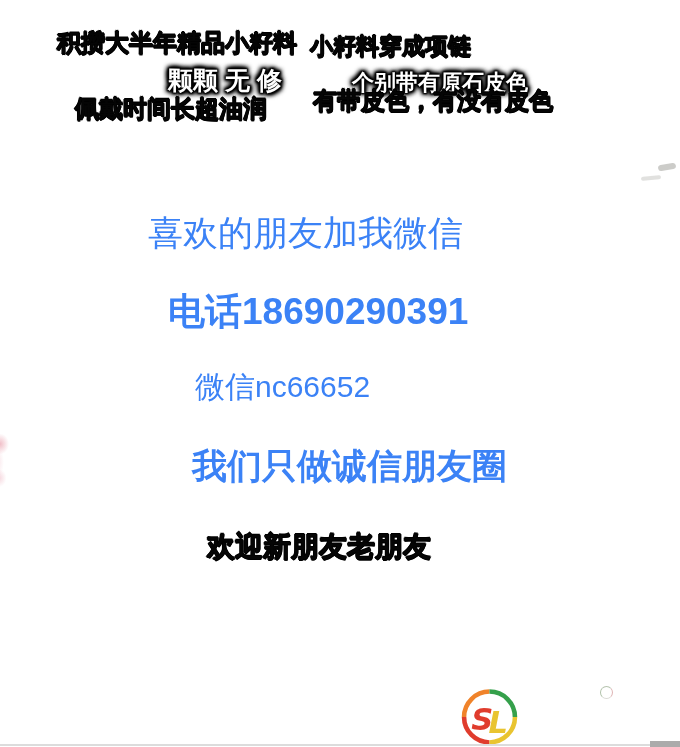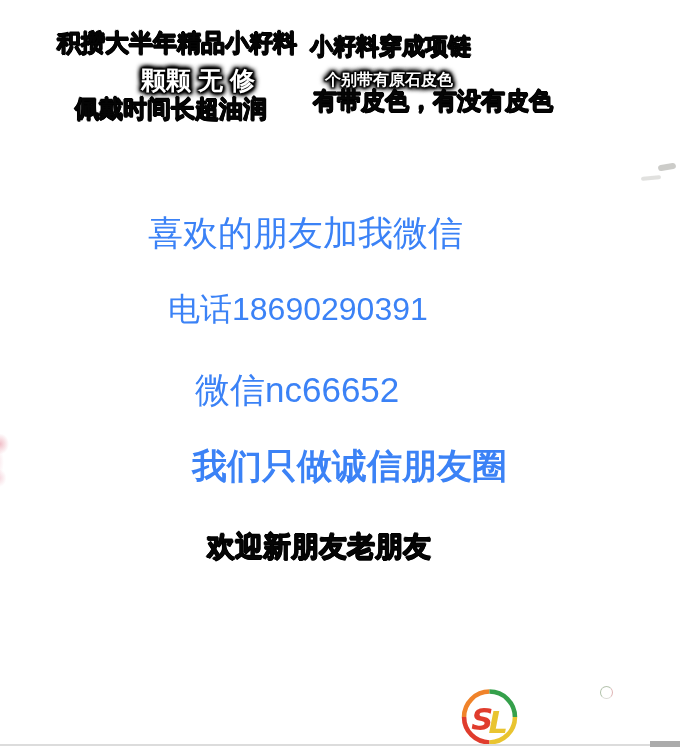--- a/index.html
+++ b/index.html
@@ -20,20 +20,21 @@
   }
   
   .inverse{
     font-weight:bold;
     color:#ffffff;
     text-shadow:
       0 0 2px #000,0 0 3px #000,0 0 5px #000,0 0 7px #000,
       1px 1px 2px #000,-1px -1px 2px #000,1px -1px 2px #000,-1px 1px 2px #000,
       2px 2px 4px #000,-2px 2px 4px #000,2px -2px 4px #000,-2px -2px 4px #000;
     padding:6px 4px;
+    margin-left:27px;
   }
   
   .plain{
     font-weight:400;
     color:#3b82f6;
   }
   .bottom-rule{position:absolute;left:0;top:744px;width:680px;height:2px;}
   .corner-mark{position:absolute;left:650px;top:741px;width:30px;height:6px;}
   .edge-smudge-1{
     position:absolute;left:658px;top:164px;width:18px;height:6px;
@@ -63,27 +64,27 @@
 </head>
 <body>
 
 <div class="stage">
 
   <div class="txt brush" style="left:57px;top:31px;font-size:24px;">积攒大半年精品小籽料</div>
   <div class="txt inverse" style="left:137px;top:62px;font-size:25px;">颗颗 无 修</div>
   <div class="txt brush" style="left:310px;top:35px;font-size:23px;">小籽料穿成项链</div>
 
   <div class="txt brush" style="left:75px;top:97px;font-size:24px;">佩戴时间长超油润</div>
-  <div class="txt inverse" style="left:321px;top:66px;font-size:16px;">个别带有原石皮色</div>
+  <div class="txt inverse" style="left:321px;top:66px;font-size:22px;">个别带有原石皮色</div>
   <div class="txt brush" style="left:313px;top:89px;font-size:24px;">有带皮色，有没有皮色</div>
 
 
   <div class="txt plain" style="left:148px;top:215px;font-size:35px;">喜欢的朋友加我微信</div>
-  <div class="txt plain" style="left:168px;top:293px;font-size:32px;">电话18690290391</div>
-  <div class="txt plain" style="left:195px;top:372px;font-size:35px;">微信nc66652</div>
+  <div class="txt plain" style="left:168px;top:293px;font-size:37px;font-weight:bold;">电话18690290391</div>
+  <div class="txt plain" style="left:195px;top:372px;font-size:30px;">微信nc66652</div>
   <div class="txt plain" style="left:192px;top:448px;font-size:35px;font-weight:bold;">我们只做诚信朋友圈</div>
 
   <div class="txt brush" style="left:207px;top:533px;font-size:28px;">欢迎新朋友老朋友</div>
 
   <div class="pink-smudge"></div>
   <div class="edge-smudge-1"></div>
   <div class="edge-smudge-2"></div>
   <div class="tiny-ring"></div>
 
   <svg class="sl-logo" viewBox="0 0 56 57">

